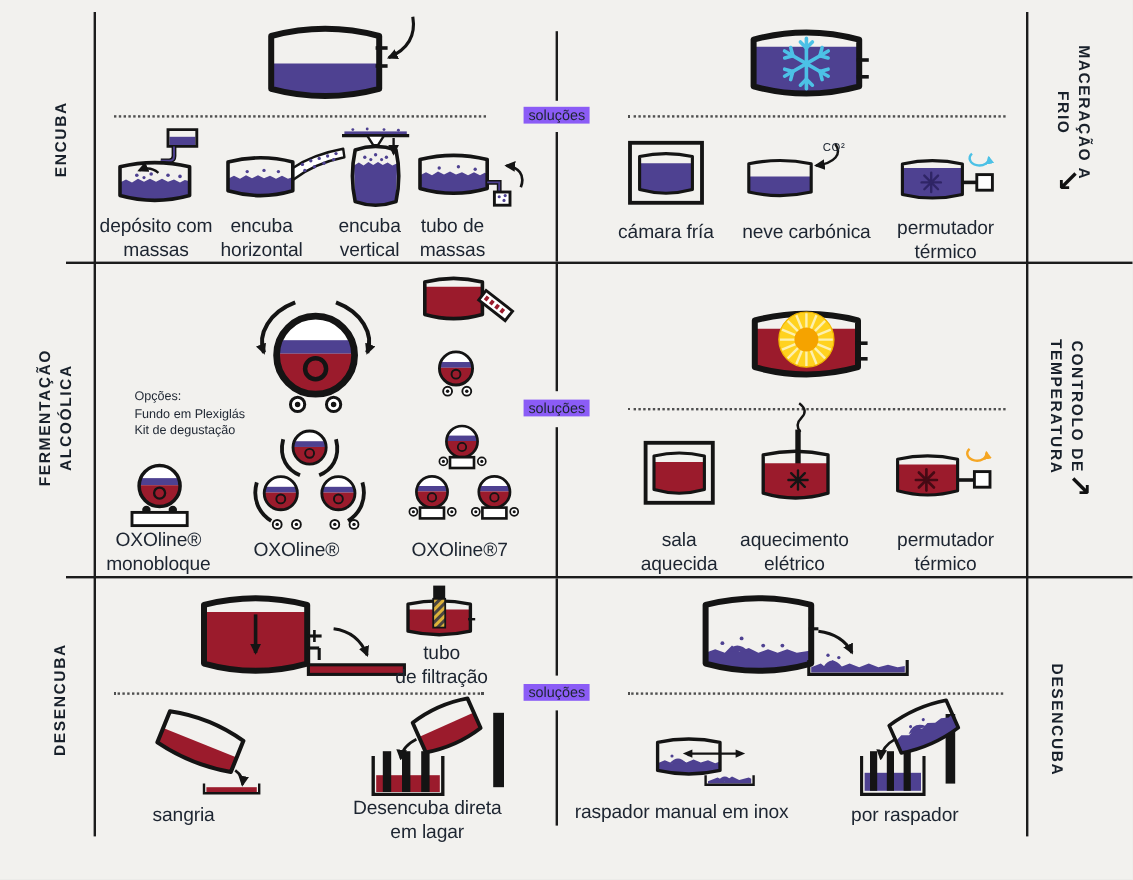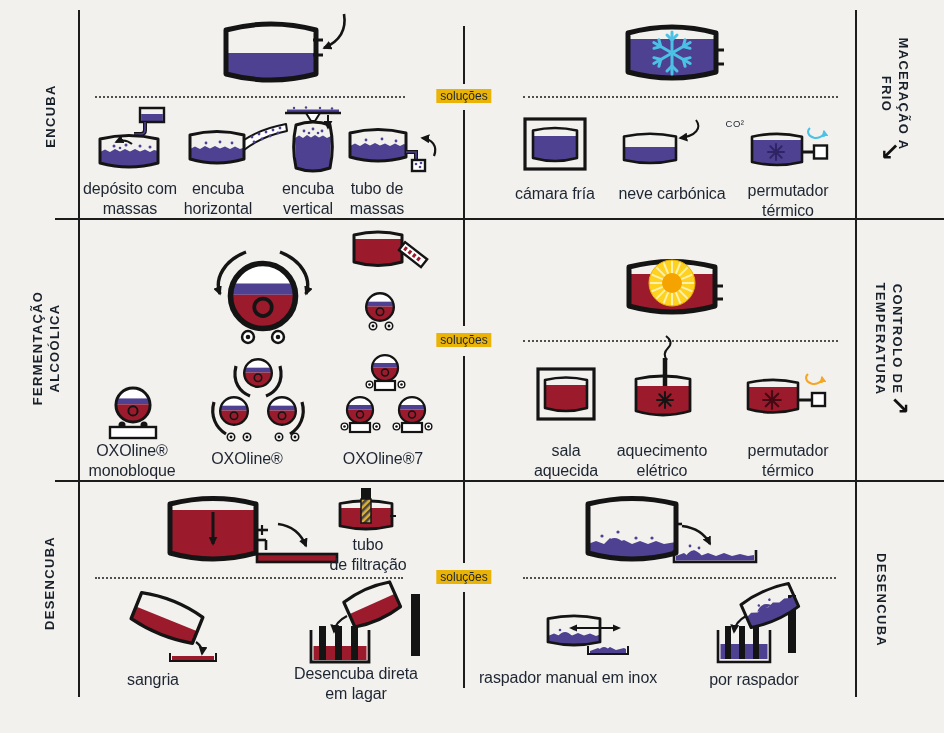--- a/index.html
+++ b/index.html
@@ -4,28 +4,28 @@
 <style>
   html,body{margin:0;padding:0;background:#e8e8e6;}
   #canvas{position:relative;width:944px;height:733px;background:#f2f1ee;overflow:hidden;
           font-family:"Liberation Sans","DejaVu Sans",sans-serif;}
   .vline{position:absolute;width:2px;background:#1c1c1c;}
   .hline{position:absolute;height:2px;background:#1c1c1c;}
   .dots{position:absolute;height:0;border-top:2px dotted #4f4f4f;}
   .cap{position:absolute;transform:translateX(-50%);text-align:center;white-space:pre-line;
        font-size:16px;line-height:1.28;color:#1d2531;letter-spacing:-0.1px;}
   .sol{position:absolute;transform:translate(-50%,-50%);font-size:12px;color:#1d2531;
-       background:#eab308;padding:0 4px;}
+       background:#8b5cf6;padding:0 4px;}
   .vt{position:absolute;text-align:center;white-space:pre-line;font-size:13px;font-weight:bold;
       letter-spacing:1.3px;color:#18202a;line-height:1.3;}
   .vt.l{transform:rotate(-90deg);}
   .vt.r{transform:rotate(90deg);}
   .arrowg{position:absolute;font-size:24px;font-weight:bold;color:#111;transform:translate(-50%,-50%);}
   .note{position:absolute;font-size:10.5px;line-height:1.4;color:#1d2531;white-space:pre-line;}
-  .co2{position:absolute;transform:translateX(-50%);font-size:9.5px;letter-spacing:.5px;color:#1d2531;margin-left:40px;}
+  .co2{position:absolute;transform:translateX(-50%);font-size:9.5px;letter-spacing:.5px;color:#1d2531;}
   svg.ill{position:absolute;overflow:visible;}
 </style>
 </head>
 <body>
 
 <div id="canvas">
 
   <svg width="0" height="0" style="position:absolute" aria-hidden="true">
     <defs>
       <marker id="arw" viewBox="0 0 8 8" refX="6.5" refY="4" markerWidth="9" markerHeight="9" orient="auto" markerUnits="userSpaceOnUse">
@@ -297,20 +297,23 @@
       <line x1="3" y1="0" x2="25" y2="0" stroke="#9b1b2c" stroke-width="4" stroke-dasharray="3,2.5"></line>
     </g>
   </svg>
 
   <svg class="ill" style="left:352px;top:288px" width="56" height="44" viewBox="0 0 56 44">
     <use href="#sphere" x="11" y="2" width="34" height="34"></use>
     <use href="#wheel" x="16" y="33" width="10" height="10"></use>
     <use href="#wheel" x="32" y="33" width="10" height="10"></use>
   </svg>
 
+  <div class="note" style="left:112px;top:323px">Opções:
+Fundo em Plexiglás
+Kit de degustação</div>
 
   <svg class="ill" style="left:100px;top:382px" width="66" height="58" viewBox="0 0 66 58">
     <use href="#sphere" x="12" y="2" width="42" height="42"></use>
     <circle cx="22" cy="43" r="3.5" fill="#141414"></circle>
       <circle cx="44" cy="43" r="3.5" fill="#141414"></circle>
     <rect x="10" y="45" width="46" height="11" fill="#ffffff" stroke="#141414" stroke-width="2.4"></rect>
   </svg>
 
   <svg class="ill" style="left:208px;top:354px" width="100" height="88" viewBox="0 0 100 88">
     <path d="M28,12 C24,28 32,38 42,42" fill="none" stroke="#141414" stroke-width="3.2"></path>

